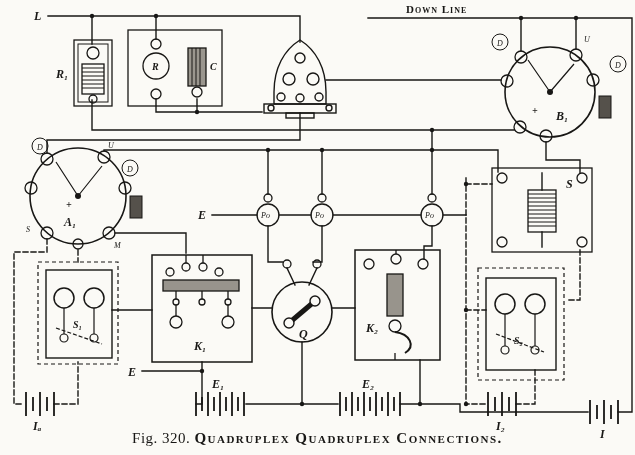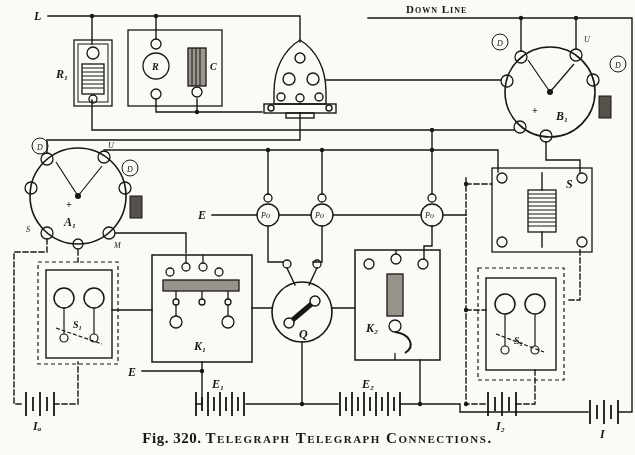--- a/index.html
+++ b/index.html
@@ -8,21 +8,21 @@
   svg{position:absolute;left:0;top:0;}
   svg text{fill:#181715;}
   .lbl{font-family:"Liberation Serif","DejaVu Serif",serif;font-style:italic;font-weight:bold;
        font-size:12px;}
   .lbl-sm{font-family:"Liberation Serif","DejaVu Serif",serif;font-style:italic;font-weight:bold;
        font-size:10px;}
   .lbl-tiny{font-family:"Liberation Serif","DejaVu Serif",serif;font-style:italic;font-size:8px;}
   .caps{font-family:"Liberation Serif","DejaVu Serif",serif;font-variant:small-caps;
        font-weight:bold;font-size:11px;letter-spacing:1px;font-style:normal;}
   .caption{position:absolute;left:0;right:0;top:429px;text-align:center;color:#181715;}
-  .caption .fig{font-weight:bold;font-size:15px;letter-spacing:.5px;}
+  .caption .fig{font-weight:normal;font-size:15px;letter-spacing:.5px;}
   .caption .ttl{font-weight:bold;font-size:15px;font-variant:small-caps;letter-spacing:1.5px;}
 </style>
 </head>
 <body>
 
 <div class="page">
 <svg width="635" height="455" viewBox="0 0 635 455">
 
   <g stroke="#181715" stroke-width="1.4" fill="none" stroke-linecap="square">
     <path d="M48 16 H300 V42 M92 16 V44 M156 16 V39 M368 18 H632 V412 H618 M521 51 V18 M576 49 V18 M326 80 H501 M92 100 V130 H514 M156 99 V112 H262 M197 99 V112 M47 153 V140 H300 V113 M104 151 V150 H498 V172 M268 150 V194 M322 150 V194 M432 130 V194 M546 142 V160 H580 V173 M212 215 H257 M279 215 H311 M333 215 H421 M443 215 H466 M268 226 V262 H283 M322 226 V262 H313 M432 226 V246 H424 V259 M287 268 L295 285 M317 268 L309 285 M115 233 H186 V253 M112 310 H152 M252 308 H272 M332 308 H355 M142 371 H202 M202 362 V404 H196 M246 404 H338 M302 342 V404 M400 404 H460 V412 H588 M420 360 V404 M542 173 V190 M542 232 V247"></path>
@@ -245,15 +245,15 @@
   <g stroke="#181715" stroke-width="1.8" fill="none">
     <path d="M590 400 V424 M597 405 V419 M604 400 V424 M611 405 V419 M618 400 V424"></path>
   </g>
   <text x="600" y="438" class="lbl">I</text>
 
 </svg>
 
   <div class="caption">
     <span class="fig">Fig. 320.</span>
     <span> </span>
-    <span class="ttl">Telegraph Telegraph Connections.</span>
+    <span class="ttl">Quadruplex Quadruplex Connections.</span>
   </div>
 </div>
 
 </body></html>

